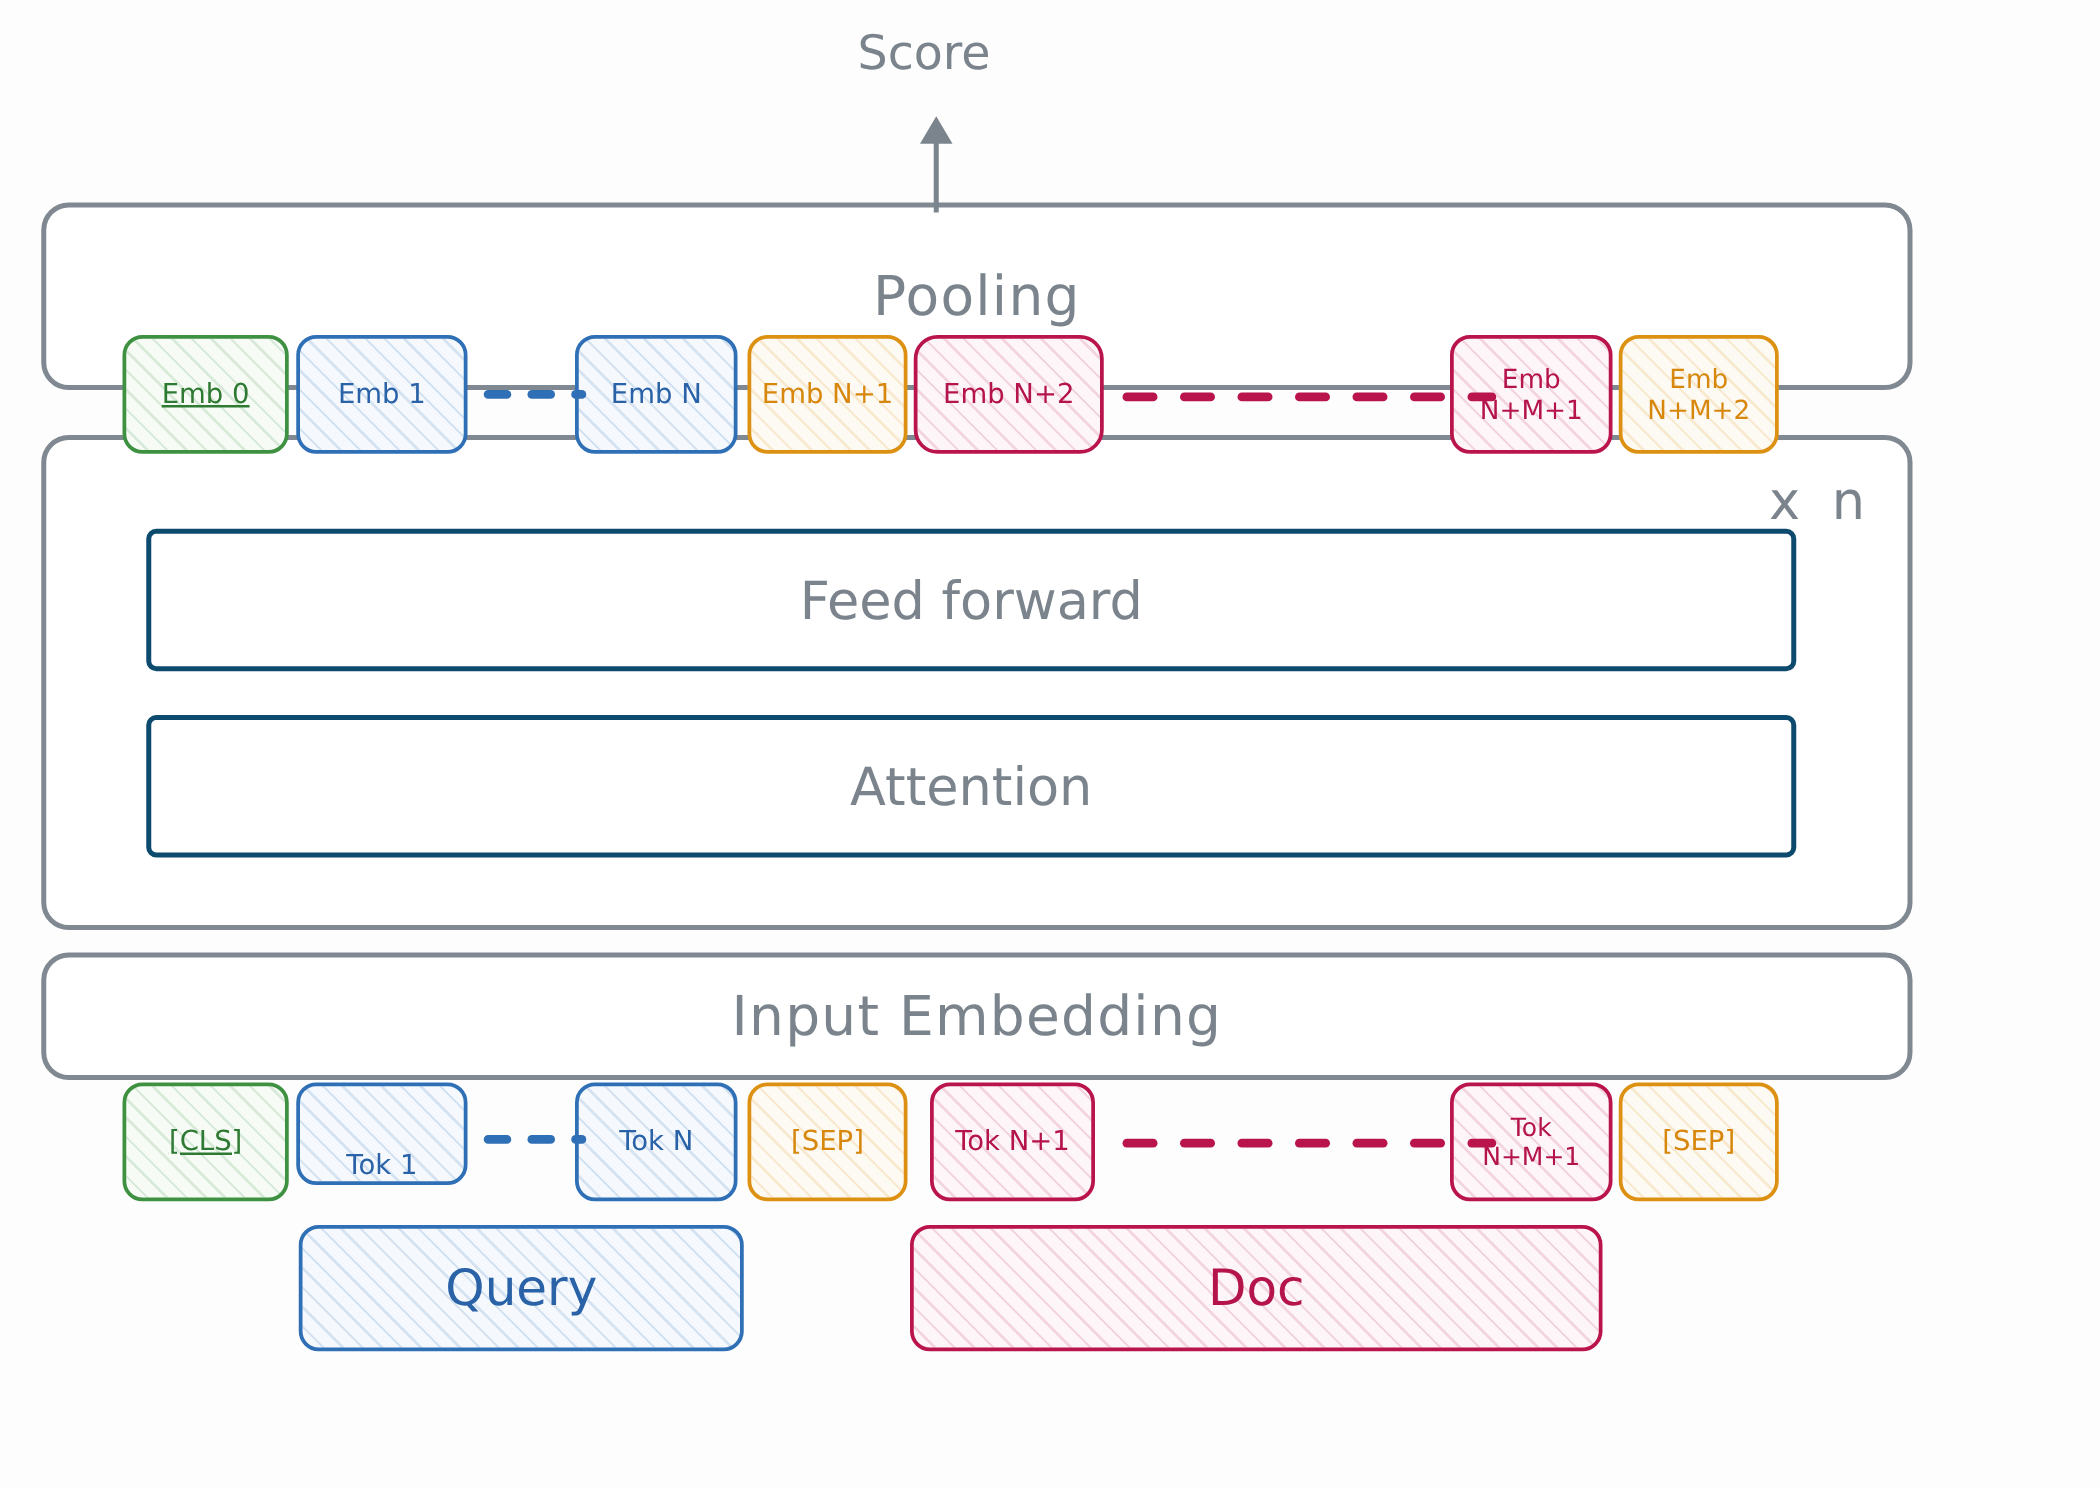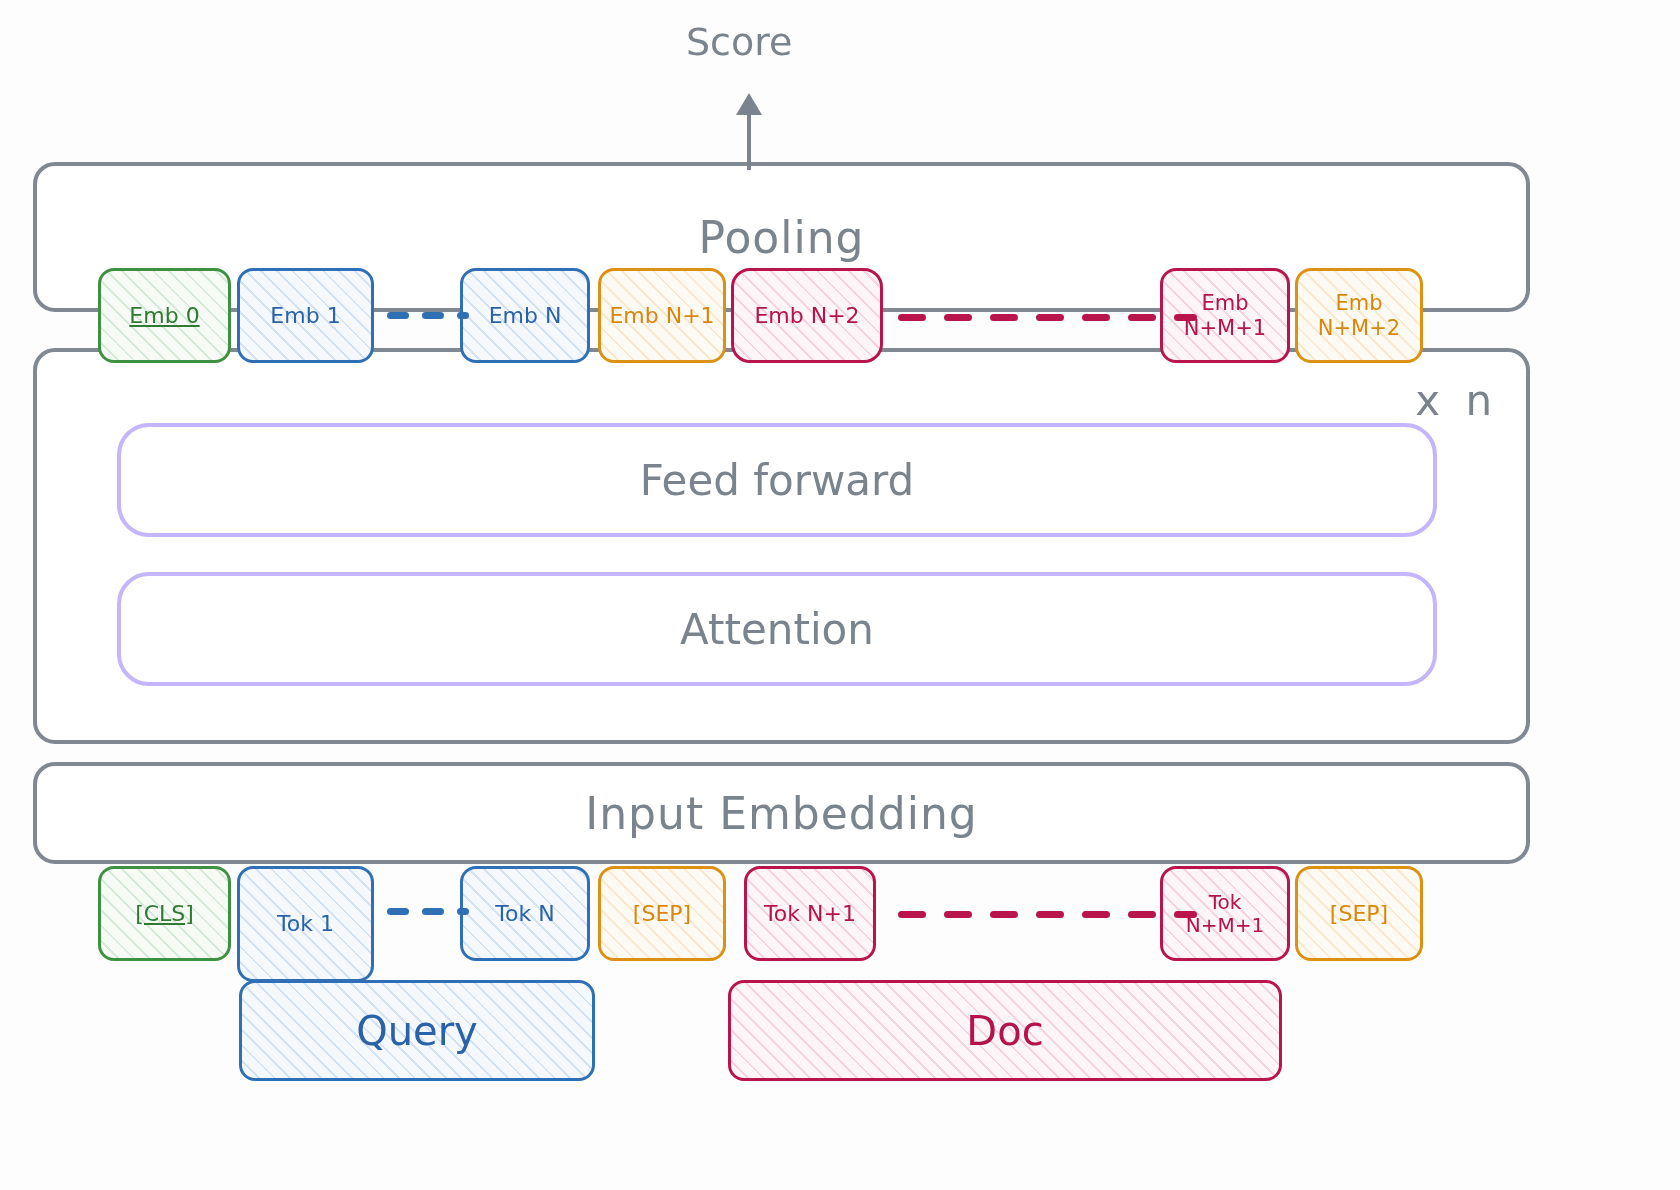--- a/index.html
+++ b/index.html
@@ -33,22 +33,22 @@
     font-family: "DejaVu Sans", sans-serif;
     font-size: 44px;
     color: #7b848c;
     letter-spacing: 1px;
     white-space: nowrap;
   }
 
   .inner-panel {
     position: absolute;
     box-sizing: border-box;
-    border: 4px solid #c4b5fd;
-    border-radius: 32px;
+    border: 4px solid #0c4a6e;
+    border-radius: 8px;
     background: #ffffff;
     display: flex;
     align-items: center;
     justify-content: center;
   }
   .inner-title {
     font-size: 42px;
     color: #7b848c;
     white-space: nowrap;
   }
@@ -204,21 +204,21 @@
     <span class="inner-title">Attention</span>
   </div>
 
   <div class="panel" style="left:33px; top:762px; width:1497px; height:102px;">
     <span class="panel-title">Input Embedding</span>
   </div>
 
   <div class="chip c-green" style="left:98px; top:866px; width:133px; height:95px;">
     <span class="chip-label">[CLS]</span>
   </div>
-  <div class="chip c-blue" style="left:237px; top:866px; width:137px; height:116px;">
+  <div class="chip c-blue" style="left:237px; top:866px; width:137px; height:82px;align-items:flex-end;">
     <span class="chip-label">Tok 1</span>
   </div>
 
   <div class="dashes" style="left:387px; top:908px; gap:13px;">
     <span style="width:22px; background:#2f6fb5;"></span>
     <span style="width:22px; background:#2f6fb5;"></span>
     <span style="width:12px; background:#2f6fb5;"></span>
   </div>
 
   <div class="chip c-blue" style="left:460px; top:866px; width:130px; height:95px;">

